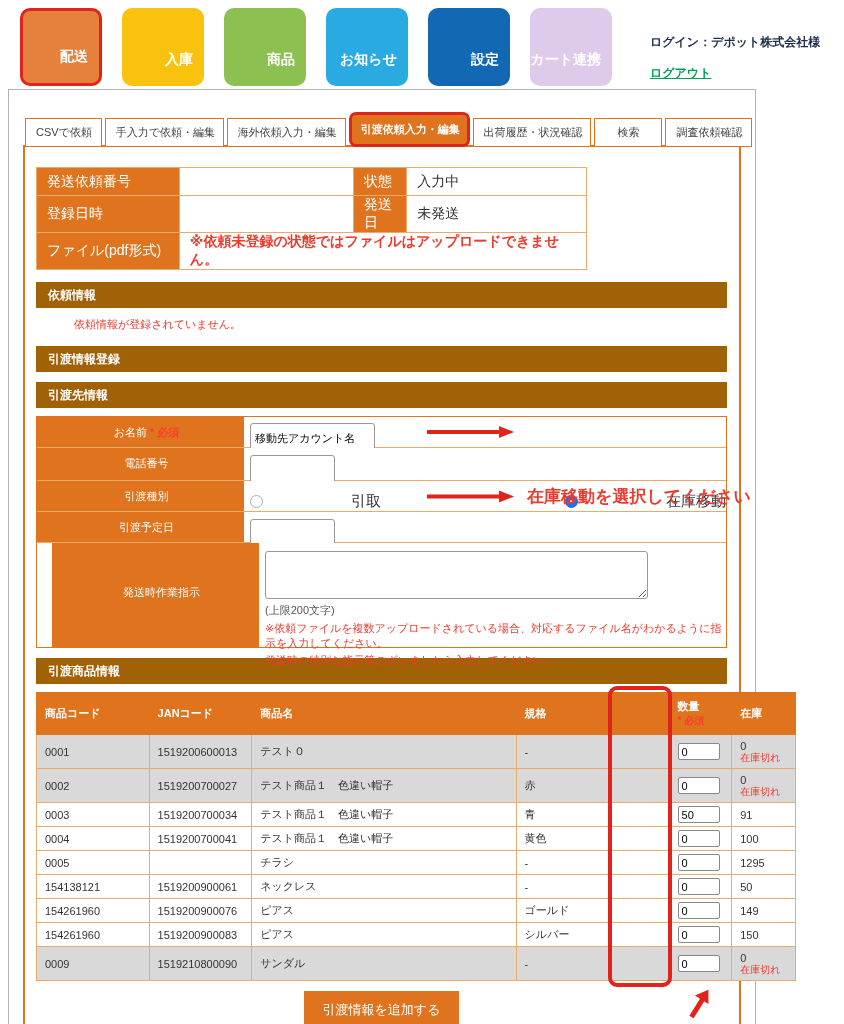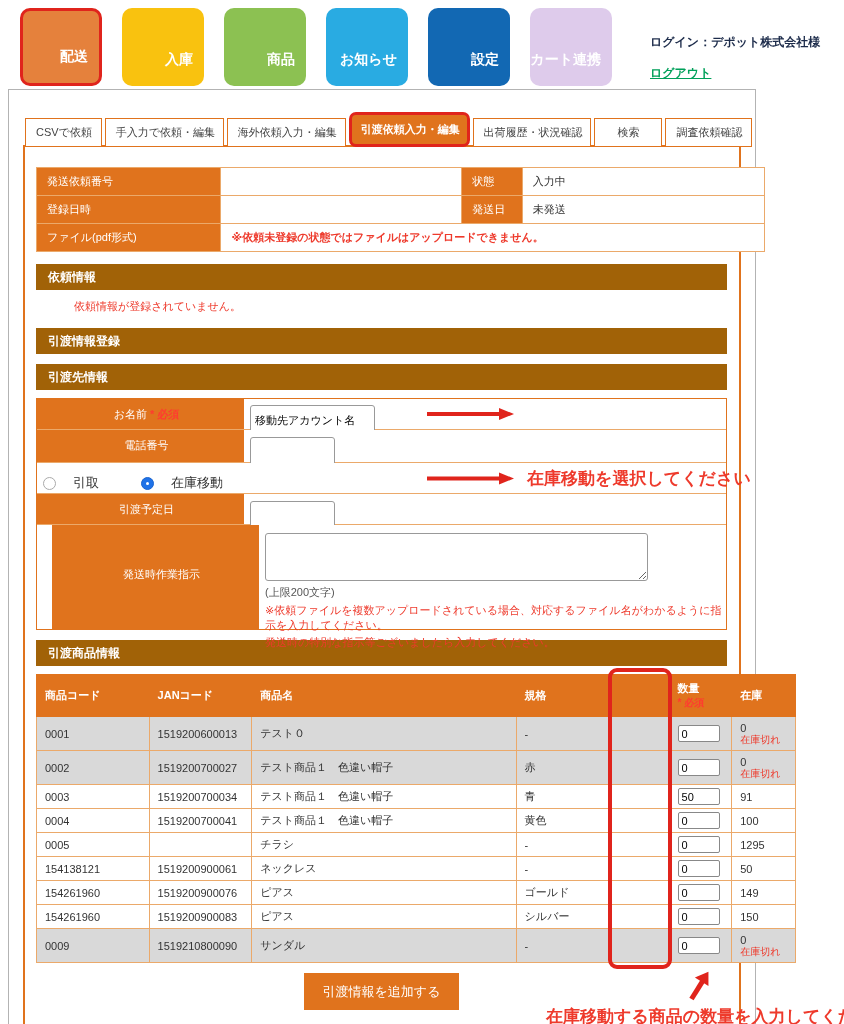--- a/index.html
+++ b/index.html
@@ -31,21 +31,21 @@
     z-index:2; margin-bottom:-2px; }
   .tab { background:#fff; border:1px solid #e0731d; color:#444; font-size:11px;
     padding:6px 10px; margin-right:3px; cursor:pointer; white-space:nowrap; text-align:center; min-width:68px; }
   .tab.active { background:#e0731d; color:#fff; font-weight:bold;
     border:3px solid #e0241c; border-radius:7px; padding:7px 9px; }
   .content-box { position:relative; z-index:1; margin:0 14px; border:2px solid #e0731d;
     background:#fff; padding:20px 12px 14px 11px; }
 
   
   table { border-collapse:collapse; }
-  .summary-table { width:729px; border:1px solid #e0731d; font-size:11px; }
+  .summary-table { width:551px; border:1px solid #e0731d; font-size:14px; }
   .summary-table td { border:1px solid #eba96a; height:28px; padding:0 10px; }
   .cell-label { background:#e0731d; color:#fff; width:207px; }
   .cell-label2 { background:#e0731d; color:#fff; width:65px; }
   .cell-value { background:#fff; color:#333; width:275px; }
   .cell-note { color:#ee3a2c; font-weight:bold; }
 
   
   .section-bar { width:691px; height:26px; line-height:26px; background:#a16207;
     color:#fff; font-size:12px; font-weight:bold; padding-left:12px; }
   .mt12 { margin-top:12px; } .mt14 { margin-top:14px; } .mt10 { margin-top:10px; }
@@ -55,21 +55,21 @@
   .form-table { width:691px; border:1px solid #e0731d; font-size:11px; margin-top:8px; }
   .form-row { display:flex; border-bottom:1px solid #eba96a; position:relative; }
   .form-row:last-child { border-bottom:none;margin-left:15px; }
   .form-label { width:207px; background:#e0731d; color:#fff; padding:8px 0 0 12px; flex-shrink:0;text-align:center; }
   .form-value { flex:1; background:#fff; padding:4px 0 4px 6px; }
   .req { color:#f26; color:#ff3b30; font-weight:bold; }
   .ti { border:1px solid #999; border-radius:3px; height:30px; font-size:11px; padding:0 4px;
     font-family:"Liberation Sans","DejaVu Sans",sans-serif; }
   .ti-name { width:125px; margin-top:2px; }
   .ti-small { width:85px; margin-top:3px; }
-  .radio-line { display:flex; align-items:center; gap:17px; padding-top:7px; font-size:13px; color:#333; }
+  .radio-line { display:flex; align-items:center; gap:17px; padding-top:7px; font-size:15px; color:#333;justify-content:space-between; }
   .radio { width:13px; height:13px; border-radius:50%; border:1px solid #aaa; background:#fff;
     display:inline-block; position:relative; cursor:pointer; }
   .radio.checked { background:#1f72e8; border-color:#1a64cf; }
   .radio.checked::after { content:""; position:absolute; left:4px; top:4px; width:3px; height:3px;
     border-radius:50%; background:#fff; }
   .radio-gap { width:8px; }
   textarea.workbox { width:383px; height:48px; border:1px solid #999; border-radius:3px;
     resize:both; margin-top:4px; font-size:11px;
     font-family:"Liberation Sans","DejaVu Sans",sans-serif; }
   .limit-note { font-size:11px; color:#555; margin-top:2px; }
@@ -196,20 +196,21 @@
         </div>
 
         <div class="form-row" style="height:33px;">
           <div class="form-label">電話番号</div>
           <div class="form-value">
             <input class="ti ti-small" type="text" value="" style="">
           </div>
         </div>
 
         <div class="form-row" style="height:31px;">
+          <div class="form-label">引渡種別</div>
           <div class="form-value">
             <div class="radio-line">
               <span class="radio"></span>
               <span>引取</span>
               <span class="radio-gap"></span>
               <span class="radio checked"></span>
               <span>在庫移動</span>
             </div>
           </div>
           <div class="row-annot">

